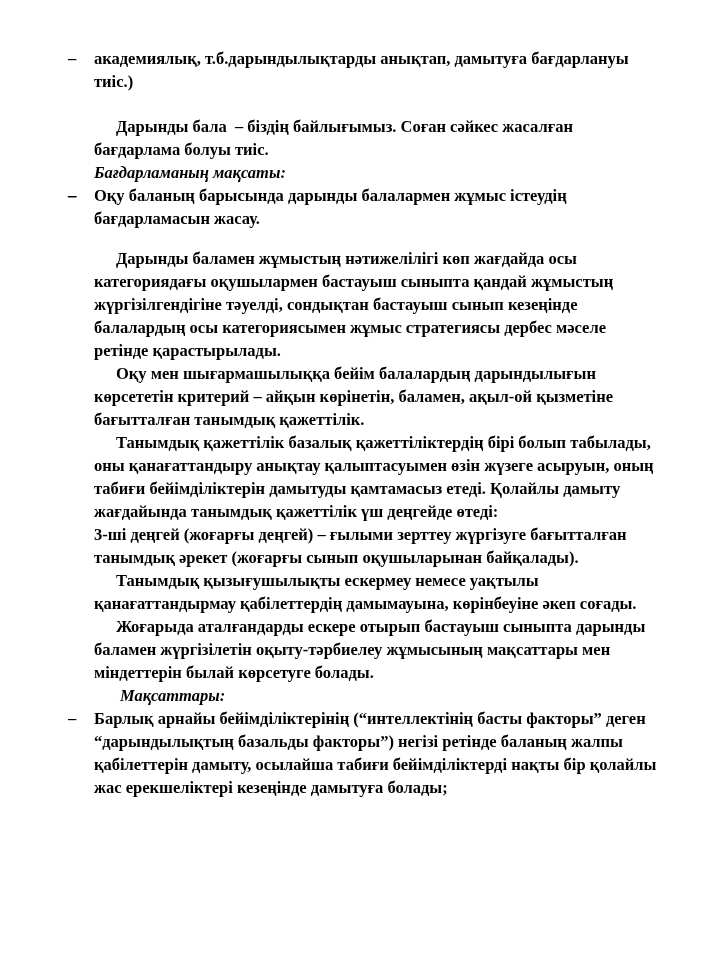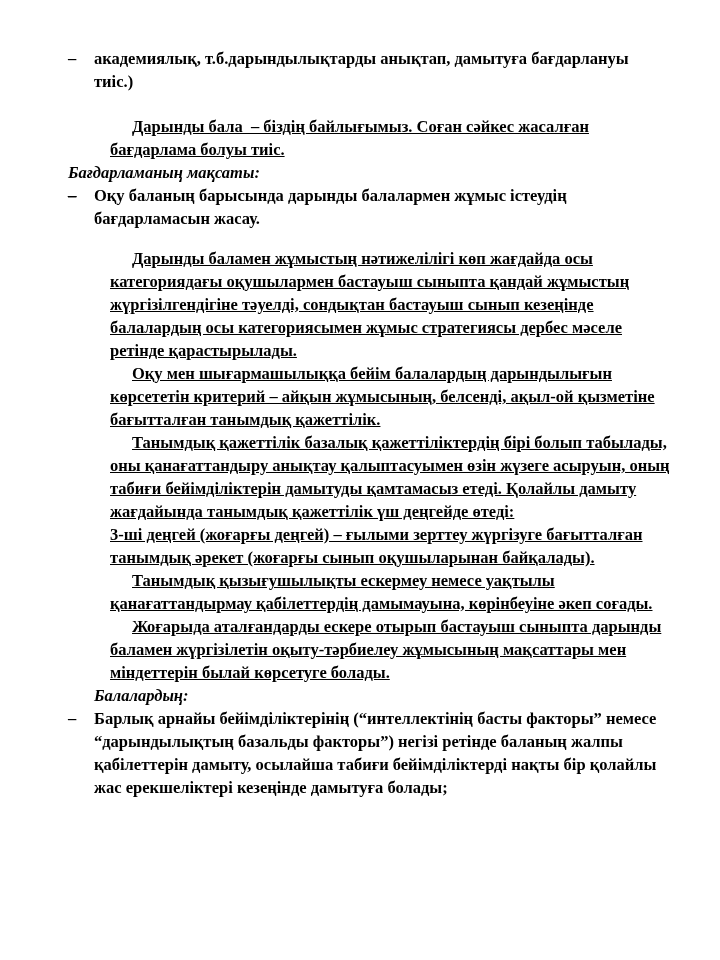--- a/index.html
+++ b/index.html
@@ -23,28 +23,28 @@
   }
   .content {
     width: 592px;
   }
   .block {
     margin: 0;
     padding: 0;
     text-align: left;
   }
   .para {
-    margin-left: 42px;
+    margin-left: 26px;
     width: 566px;
-    text-decoration: underline;
   }
   .indent {
     text-indent: 22px;
   }
   .heading {
+    margin-left: 26px;
     width: 566px;
     font-style: italic;
   }
   .heading.indented {
     text-indent: 26px;
   }
   .bullet {
     position: relative;
     padding-left: 26px;
     width: 566px;
@@ -88,33 +88,33 @@
 
     <div class="block bullet">
       <span class="marker">–</span>
       <span>Оқу баланың барысында дарынды балалармен жұмыс істеудің бағдарламасын жасау.</span>
     </div>
 
     <div class="spacer spacer-sm"></div>
 
     <p class="block para indent">Дарынды баламен жұмыстың нәтижелілігі көп жағдайда осы категориядағы оқушылармен бастауыш сыныпта қандай жұмыстың жүргізілгендігіне тәуелді, сондықтан бастауыш сынып кезеңінде балалардың осы категориясымен жұмыс стратегиясы дербес мәселе ретінде қарастырылады.</p>
 
-    <p class="block para indent">Оқу мен шығармашылыққа бейім балалардың дарындылығын көрсететін критерий – айқын жұмысының, белсенді, ақыл-ой қызметіне бағытталған танымдық қажеттілік.</p>
+    <p class="block para indent">Оқу мен шығармашылыққа бейім балалардың дарындылығын көрсететін критерий – айқын көрінетін, баламен, ақыл-ой қызметіне бағытталған танымдық қажеттілік.</p>
 
     <p class="block para indent">Танымдық қажеттілік базалық қажеттіліктердің бірі болып табылады, оны қанағаттандыру анықтау қалыптасуымен өзін жүзеге асыруын, оның табиғи бейімділіктерін дамытуды қамтамасыз етеді. Қолайлы дамыту жағдайында танымдық қажеттілік үш деңгейде өтеді:</p>
 
 
 
     <p class="block para">3-ші деңгей (жоғарғы деңгей) – ғылыми зерттеу жүргізуге бағытталған танымдық әрекет (жоғарғы сынып оқушыларынан байқалады).</p>
 
     <p class="block para indent">Танымдық қызығушылықты ескермеу немесе уақтылы қанағаттандырмау қабілеттердің дамымауына, көрінбеуіне әкеп соғады.</p>
 
     <p class="block para indent">Жоғарыда аталғандарды ескере отырып бастауыш сыныпта дарынды баламен жүргізілетін оқыту-тәрбиелеу жұмысының мақсаттары мен міндеттерін былай көрсетуге болады.</p>
 
-    <p class="block heading indented">Балалардың:</p>
+    <p class="block heading indented">Мақсаттары:</p>
 
     <div class="block bullet">
       <span class="marker">–</span>
-      <span>Барлық арнайы бейімділіктерінің (“интеллектінің басты факторы” немесе “дарындылықтың базальды факторы”) негізі ретінде баланың жалпы қабілеттерін дамыту, осылайша табиғи бейімділіктерді нақты бір қолайлы жас ерекшеліктері кезеңінде дамытуға болады;</span>
+      <span>Барлық арнайы бейімділіктерінің (“интеллектінің басты факторы” деген “дарындылықтың базальды факторы”) негізі ретінде баланың жалпы қабілеттерін дамыту, осылайша табиғи бейімділіктерді нақты бір қолайлы жас ерекшеліктері кезеңінде дамытуға болады;</span>
     </div>
 
   </div>
 </div>
 
 </body></html>

